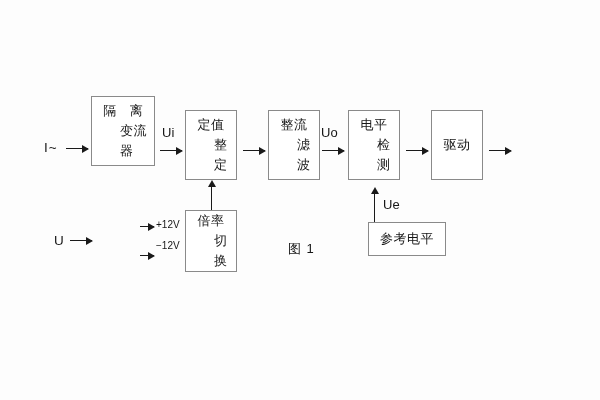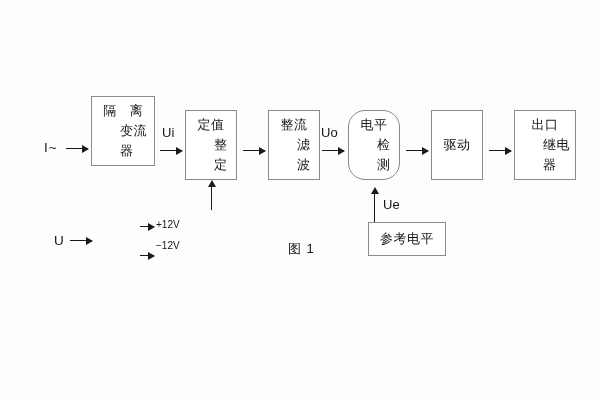--- a/index.html
+++ b/index.html
@@ -106,49 +106,49 @@
   <div class="arrow-h" style="left:243px; top:150px; width:22px;"></div>
 
   <div class="block" style="left:268px; top:110px; width:52px; height:70px;">
     <span class="l1">整流</span>
     <span class="l2">滤波</span>
   </div>
 
   <div class="lbl sig" style="left:321px; top:126px;">Uo</div>
   <div class="arrow-h" style="left:322px; top:150px; width:22px;"></div>
 
-  <div class="block" style="left:348px; top:110px; width:52px; height:70px;border-radius:17px;">
+  <div class="block" style="left:348px; top:110px; width:52px; height:70px;">
     <span class="l1">电平</span>
     <span class="l2">检测</span>
   </div>
 
   <div class="arrow-h" style="left:406px; top:150px; width:22px;"></div>
 
   <div class="block" style="left:431px; top:110px; width:52px; height:70px;">
     <span class="l1">驱动</span>
   </div>
 
   <div class="arrow-h" style="left:489px; top:150px; width:22px;"></div>
 
-  <div class="block" style="left:514px; top:110px; width:62px; height:70px;">
-    <span class="l1">出口</span>
-    <span class="l2">继电器</span>
-  </div>
 
   <div class="lbl in" style="left:54px; top:234px;">U</div>
 
   <div class="arrow-h" style="left:70px; top:240px; width:22px;"></div>
 
 
   <div class="arrow-h" style="left:140px; top:226px; width:14px;"></div>
   <div class="lbl rail" style="left:156px; top:220px;">+12V</div>
 
   <div class="arrow-h" style="left:140px; top:255px; width:14px;"></div>
   <div class="lbl rail" style="left:156px; top:241px;">−12V</div>
 
+  <div class="block" style="left:185px; top:210px; width:52px; height:62px;">
+    <span class="l1">倍率</span>
+    <span class="l2">切换</span>
+  </div>
 
   <div class="arrow-v" style="left:211px; top:187px; height:23px;"></div>
 
   <div class="lbl sig" style="left:383px; top:198px;">Ue</div>
 
   <div class="arrow-v" style="left:374px; top:194px; height:28px;"></div>
 
   <div class="block" style="left:336px; top:222px; width:78px; height:34px;margin-left:32px;">
     <span class="l1">参考电平</span>
   </div>

